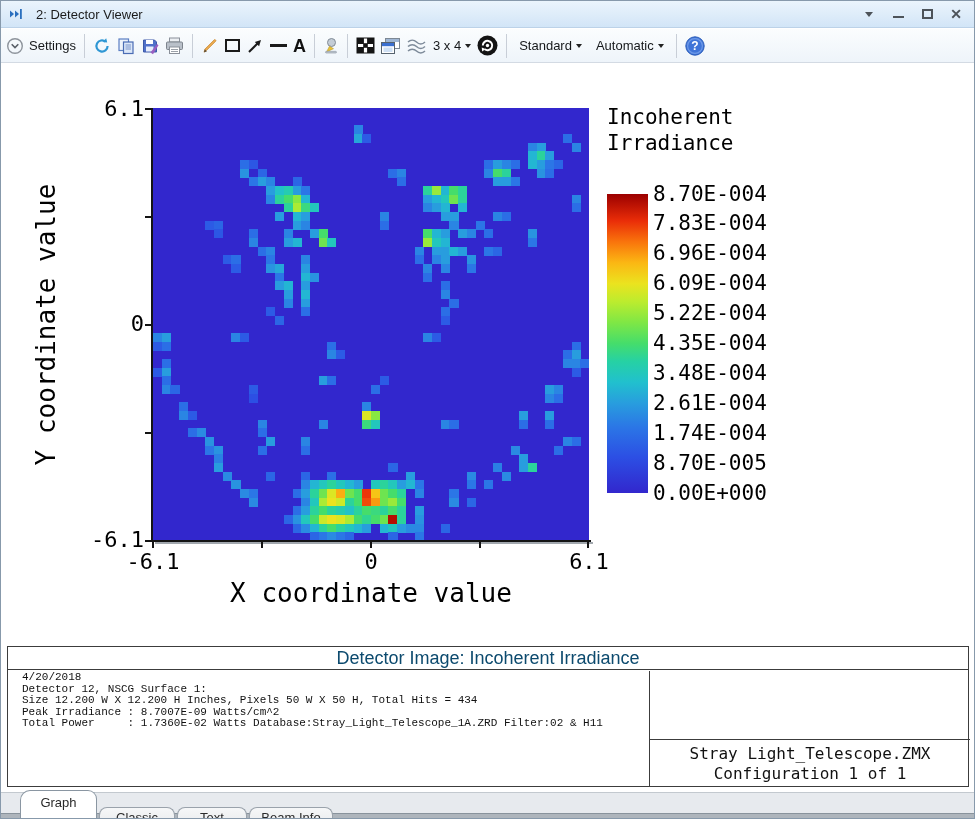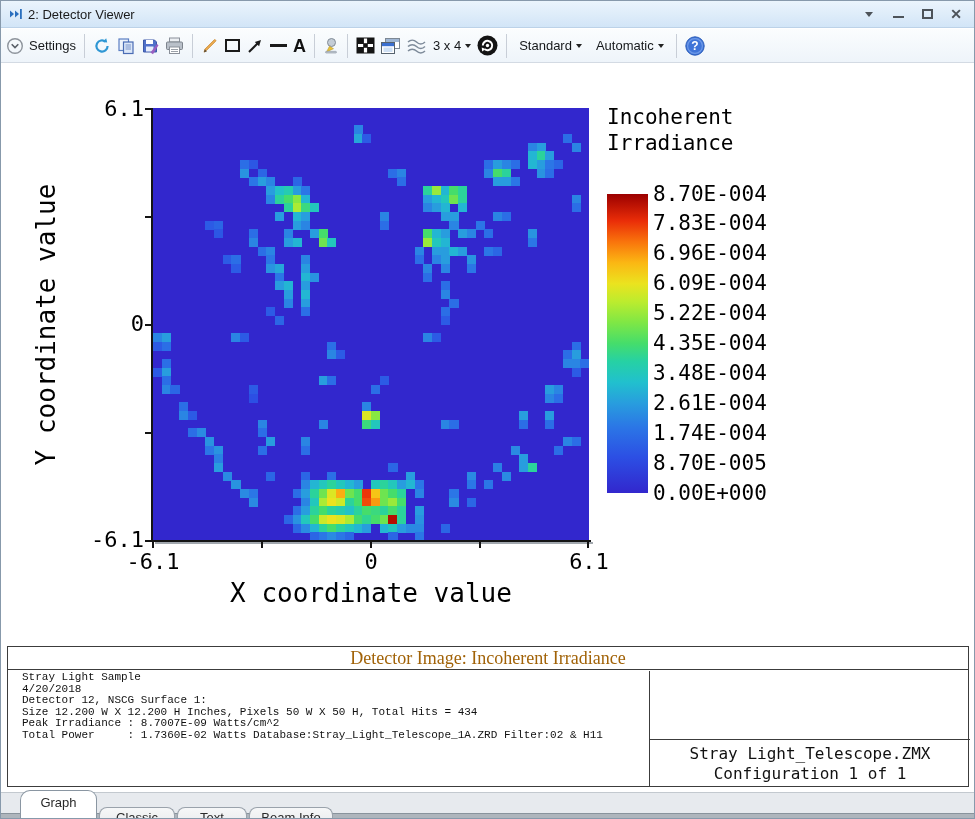--- a/index.html
+++ b/index.html
@@ -1,20 +1,20 @@
 <!DOCTYPE html>
 <html><head>
 <meta charset="utf-8">
 <style>
   html,body{margin:0;padding:0;background:#fff;}
   *{box-sizing:border-box;}
   .window{position:relative;width:975px;height:819px;background:#fff;border:1px solid #8799ab;overflow:hidden;font-family:"Liberation Sans",sans-serif;}
   .titlebar{position:absolute;left:0;top:0;right:0;height:27px;background:linear-gradient(#ebf4fc,#d2e5f7);border-bottom:1px solid #bcd2e8;display:flex;align-items:center;}
   .app-icon{margin-left:7px;display:flex;align-items:center;}
-  .title{font-size:13px;color:#1b1b1b;margin-left:4px;text-align:center;}
+  .title{font-size:13px;color:#1b1b1b;margin-left:12px;text-align:center;}
   .win-controls{position:absolute;right:10px;top:0;height:26px;display:flex;align-items:center;gap:13px;}
   .wc{display:flex;align-items:center;justify-content:center;width:16px;height:16px;}
   .wc-menu{width:0;height:0;border-left:4.5px solid transparent;border-right:4.5px solid transparent;border-top:5.5px solid #4d5359;}
   .wc-min{width:11px;height:2px;background:#4d5359;margin-top:6px;}
   .wc-max{width:11px;height:10px;border:2px solid #4d5359;}
   .wc-close{font-size:14px;color:#4d5359;font-weight:bold;line-height:14px;}
   .toolbar{position:absolute;left:0;top:28px;right:0;height:34px;background:linear-gradient(#fbfdfe,#eef4fa);border-bottom:1px solid #d3dae3;display:flex;align-items:center;padding:0 2px;}
   .tb-sep{width:1px;height:24px;background:#c8ced7;margin:0 5px;flex:none;}
   .tb-btn{display:flex;align-items:center;justify-content:center;height:28px;padding:0 3px;flex:none;}
   .tb-label{font-size:13px;color:#16181a;}
@@ -26,21 +26,21 @@
   .axshadow{position:absolute;background:#a2a8ae;}
   .tick{position:absolute;background:#141414;}
   .ytick-label{position:absolute;width:90px;text-align:right;font-size:22px;line-height:22px;}
   .xtick-label{position:absolute;width:110px;text-align:center;font-size:22px;line-height:22px;}
   .axis-title-x{position:absolute;left:170px;top:517px;width:400px;text-align:center;font-size:26px;line-height:27px;}
   .axis-title-y{position:absolute;left:-175px;top:248px;width:440px;text-align:center;font-size:26px;line-height:27px;transform:rotate(-90deg);}
   .legend-title{position:absolute;left:606px;top:41px;font-size:21px;line-height:26px;white-space:pre;}
   #colorbar{position:absolute;left:606px;top:131px;width:41px;height:299px;}
   .cbar-label{position:absolute;left:652px;font-size:21px;line-height:21px;white-space:pre;}
   .bottom-panel{position:absolute;left:6px;top:583px;width:962px;height:141px;border:1px solid #3c3c3c;background:#fff;}
-  .bp-caption{position:absolute;left:0;top:0;width:100%;height:23px;border-bottom:1px solid #3c3c3c;text-align:center;font-family:Liberation Serif, serif;font-size:18px;line-height:23px;color:#a16207;}
+  .bp-caption{position:absolute;left:0;top:0;width:100%;height:23px;border-bottom:1px solid #3c3c3c;text-align:center;font-family:Liberation Sans, sans-serif;font-size:18px;line-height:23px;color:#0c4a6e;}
   .bp-left{position:absolute;left:0;top:24px;width:641px;height:116px;padding:1px 0 0 14px;}
   .bp-info-line{font-family:"Liberation Mono",monospace;font-size:11px;line-height:11.6px;color:#111;white-space:pre;}
   .bp-vdiv{position:absolute;left:641px;top:24px;width:1px;height:116px;background:#3c3c3c;}
   .bp-hdiv{position:absolute;left:642px;top:92px;width:320px;height:1px;background:#3c3c3c;}
   .bp-right-bottom{position:absolute;left:642px;top:93px;width:320px;height:46px;text-align:center;font-family:"DejaVu Sans Mono",monospace;font-size:16px;line-height:20px;color:#111;padding-top:4px;}
   .tabbar{position:absolute;left:0;top:789px;width:975px;height:30px;background:#fff;}
   .tabstrip{position:absolute;left:0;top:23px;width:100%;height:7px;background:#aeb5bc;border-top:1px solid #89939c;}
   .tabbg{position:absolute;left:0;top:2px;right:0;height:21px;background:#e7eaee;border-top:1px solid #c3c9cf;}
   .tab{position:absolute;top:17px;height:38px;background:linear-gradient(#f6f7f8,#d9dcdf);border:1px solid #9aa2ab;border-bottom:none;border-radius:8px 8px 0 0;text-align:center;font-size:13px;color:#2a2a2a;line-height:20px;z-index:1;}
   .tab.active{top:0;height:35px;background:#fff;border-color:#8a96a2;border-radius:10px 9px 0 0;line-height:23px;z-index:2;}
@@ -565,21 +565,20 @@
         <div class="cbar-label mono" style="top: 299.9px;">3.48E-004</div>
         <div class="cbar-label mono" style="top: 329.8px;">2.61E-004</div>
         <div class="cbar-label mono" style="top: 359.7px;">1.74E-004</div>
         <div class="cbar-label mono" style="top: 389.6px;">8.70E-005</div>
         <div class="cbar-label mono" style="top: 419.5px;">0.00E+000</div>
       </div>
 
     <div class="bottom-panel">
       <div class="bp-caption">Detector Image: Incoherent Irradiance</div>
       <div class="bp-left" id="info-lines">
-          <div class="bp-info-line">Stray Light Sample</div>
           <div class="bp-info-line">4/20/2018</div>
           <div class="bp-info-line">Detector 12, NSCG Surface 1:</div>
           <div class="bp-info-line">Size 12.200 W X 12.200 H Inches, Pixels 50 W X 50 H, Total Hits = 434</div>
           <div class="bp-info-line">Peak Irradiance : 8.7007E-09 Watts/cm^2</div>
           <div class="bp-info-line">Total Power     : 1.7360E-02 Watts Database:Stray_Light_Telescope_1A.ZRD Filter:02 &amp; H11</div>
         </div>
       <div class="bp-vdiv"></div>
       <div class="bp-hdiv"></div>
       <div class="bp-right-bottom">
         <div>Stray Light_Telescope.ZMX</div>

